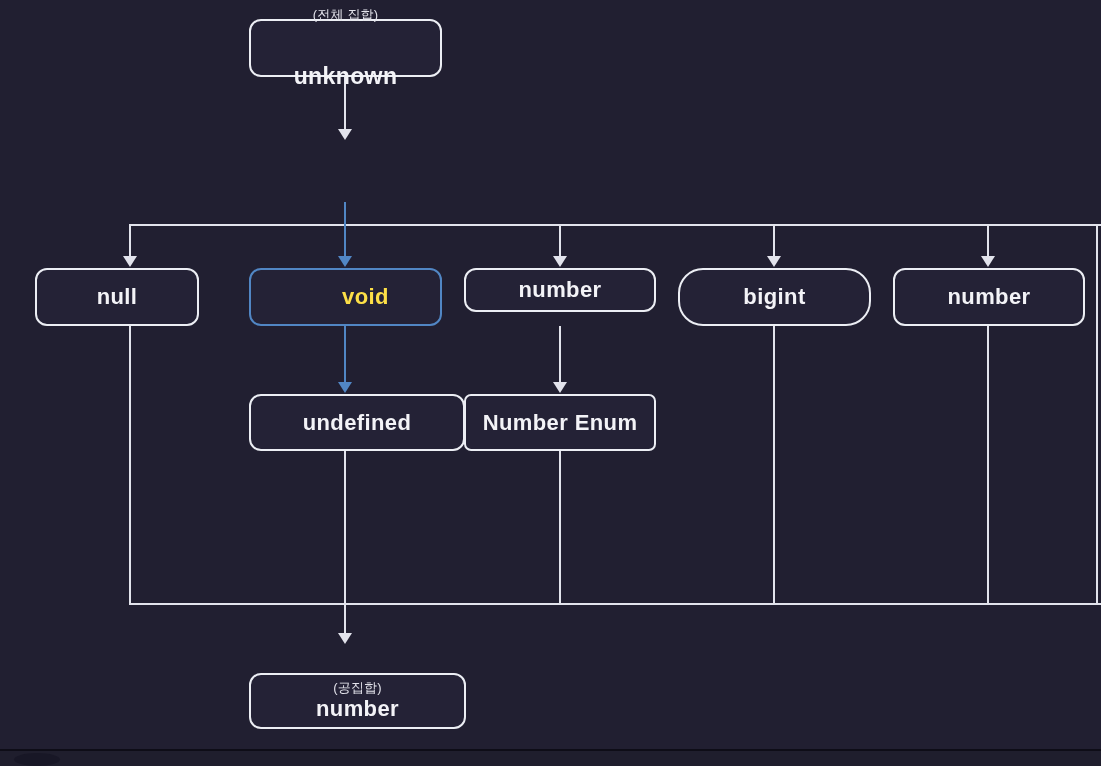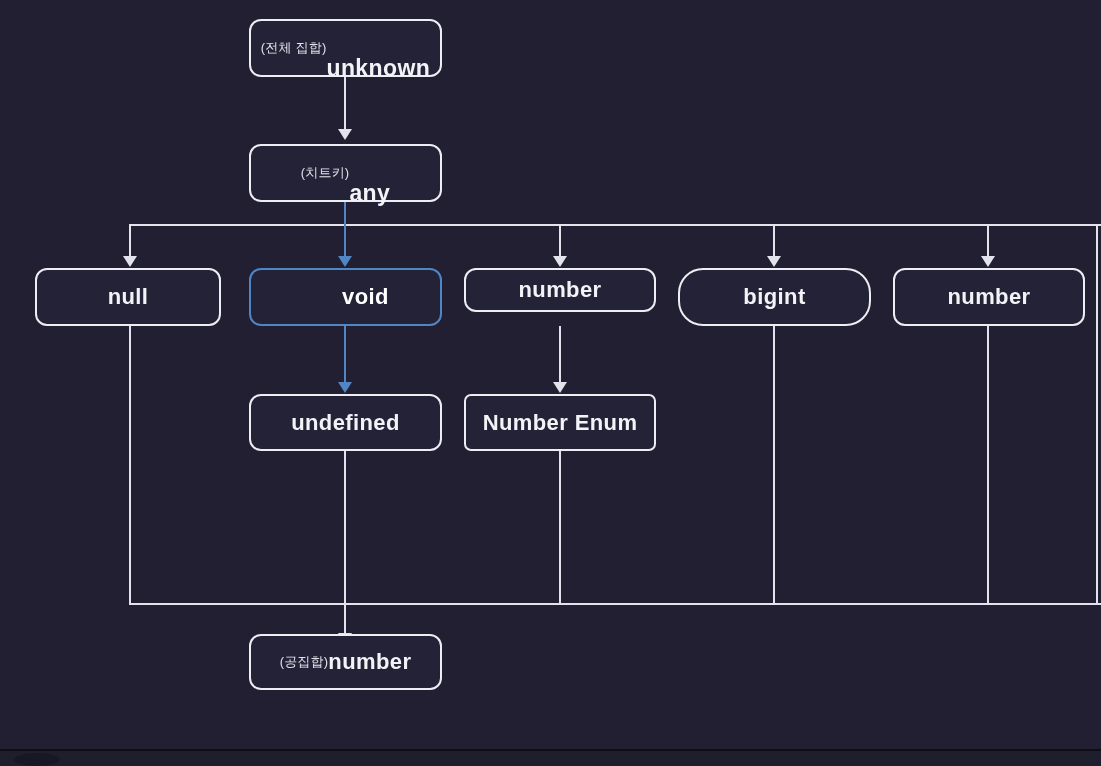--- a/index.html
+++ b/index.html
@@ -39,21 +39,21 @@
     border-top-color: #5186c4;
   }
   
   .node {
     position: absolute;
     box-sizing: border-box;
     background: #242236;
     border: 2.5px solid #eceef4;
     border-radius: 12px;
     display: flex;
-    flex-direction: row;
+    flex-direction: column;
     align-items: center;
     justify-content: center;
     z-index: 4;
     color: #f3f3f7;
   }
   .node .sublabel {
     font-size: 13px;
     font-weight: 400;
     color: #e2e2ea;
     line-height: 1.25;
@@ -67,21 +67,21 @@
   }
   .node.big .label {
     font-size: 23px;
     margin-top: 40px;
   }
   .node.highlight {
     border-color: #5186c4;
     color: #5186c4;
   }
   .node.highlight .label {
-    color: #ffffff;
+    color: #fde047;
     margin-left: 40px;
   }
   
   .bottom-divider {
     position: absolute;
     left: 0;
     top: 749px;
     width: 1101px;
     height: 2px;
     background: #0e0d17;
@@ -138,54 +138,50 @@
   <div class="arrow-down" style="left:981px; top:256px;"></div>
   <div class="arrow-down blue" style="left:338px; top:382px;"></div>
   <div class="arrow-down" style="left:553px; top:382px;"></div>
   <div class="arrow-down" style="left:338px; top:633px;"></div>
 
   <div class="node big" style="left:249px; top:19px; width:193px; height:58px;">
     <div class="sublabel">(전체 집합)</div>
     <div class="label">unknown</div>
   </div>
 
-  <div class="node big" style="left:249px; top:144px; width:193px; height:58px;">
-    <div class="sublabel">(치트키)</div>
-    <div class="label">any</div>
-  </div>
 
-  <div class="node" style="left:35px; top:268px; width:186px; height:58px;">
+  <div class="node" style="left:35px; top:268px; width:164px; height:58px;">
     <div class="label">null</div>
   </div>
 
   <div class="node highlight" style="left:249px; top:268px; width:193px; height:58px;">
     <div class="label">void</div>
   </div>
 
   <div class="node" style="left:464px; top:268px; width:192px; height:44px;">
     <div class="label">number</div>
   </div>
 
   <div class="node" style="left:678px; top:268px; width:193px; height:58px;border-radius:25px;">
     <div class="label">bigint</div>
   </div>
 
   <div class="node" style="left:893px; top:268px; width:192px; height:58px;">
     <div class="label">number</div>
   </div>
 
-  <div class="node" style="left:249px; top:394px; width:193px; height:57px;">
+  <div class="node" style="left:249px; top:394px; width:216px; height:57px;">
     <div class="label">undefined</div>
   </div>
 
   <div class="node" style="left:464px; top:394px; width:192px; height:57px;border-radius:7px;">
     <div class="label">Number Enum</div>
   </div>
 
-  <div class="node" style="left:249px; top:634px; width:193px; height:56px;">
+  <div class="node" style="left:249px; top:673px; width:217px; height:56px;">
     <div class="sublabel">(공집합)</div>
     <div class="label">number</div>
   </div>
 
   <div class="bottom-divider"></div>
   <div class="bottom-strip"></div>
   <div class="bottom-smudge"></div>
 
 </div>
 

